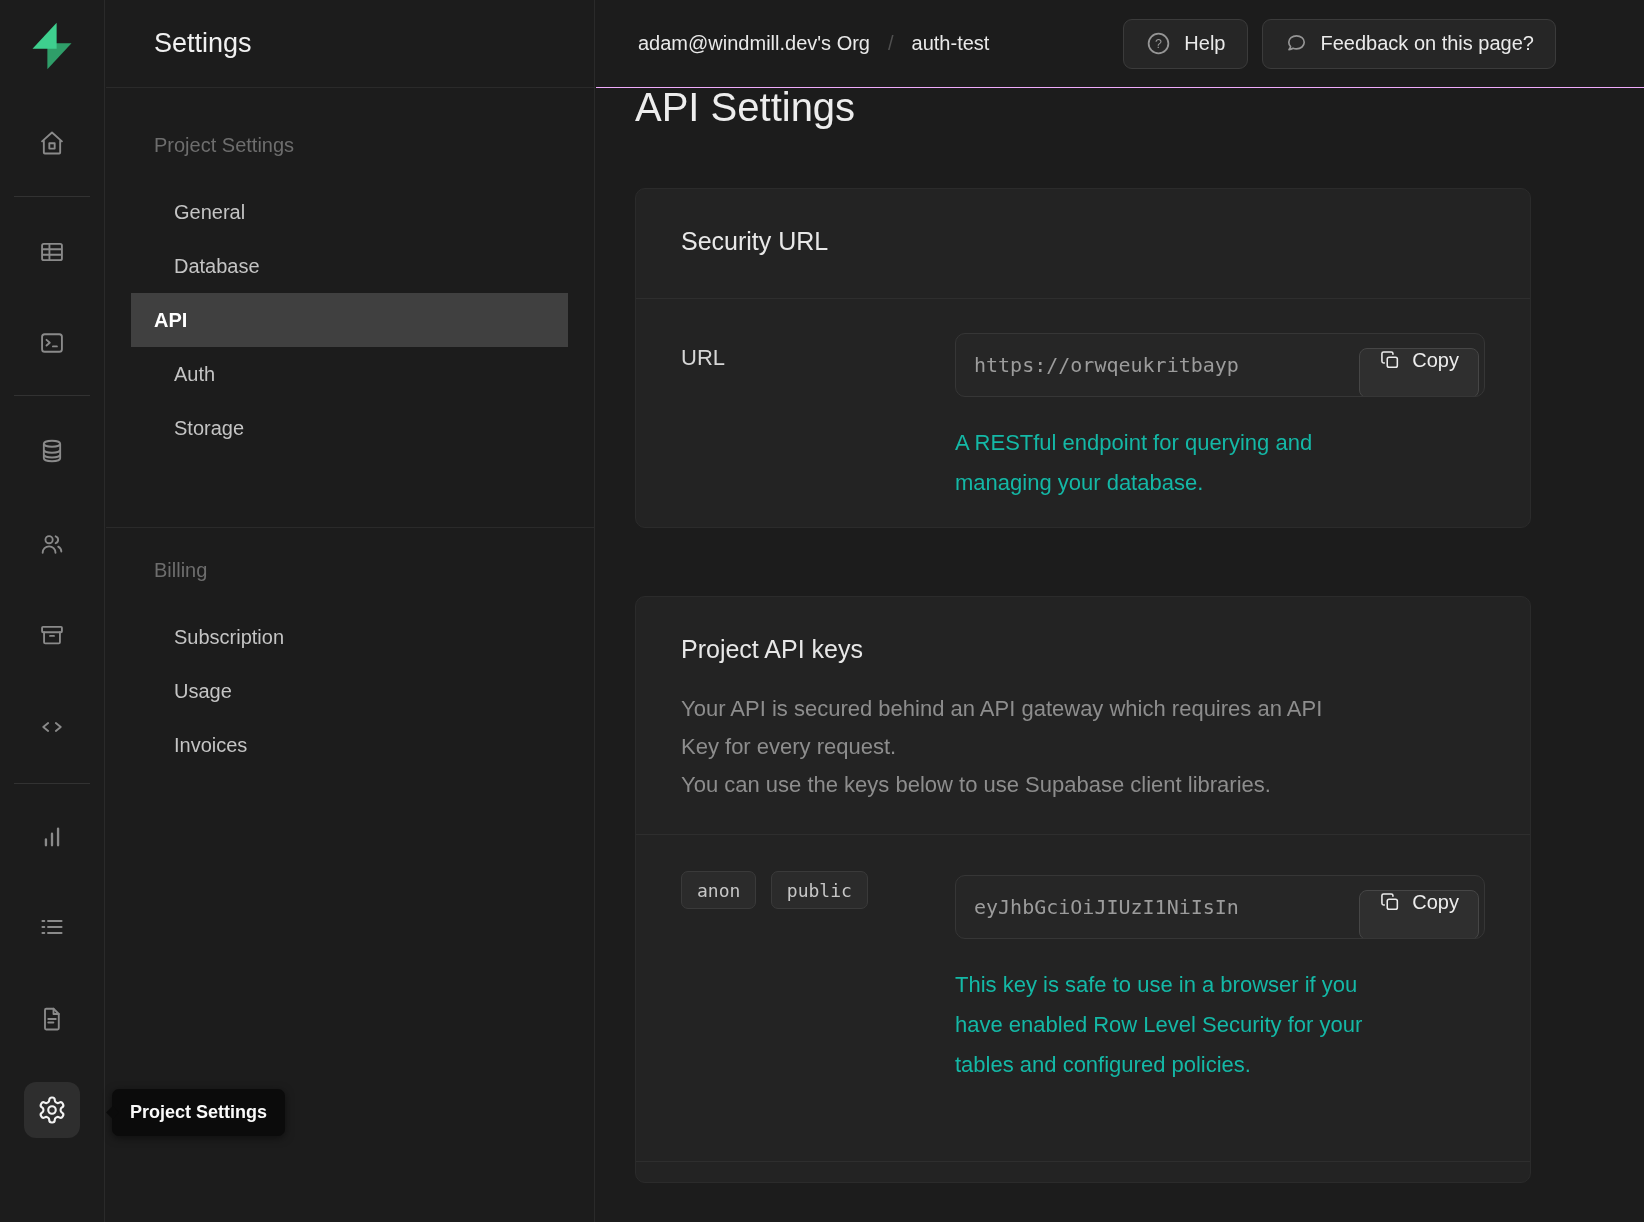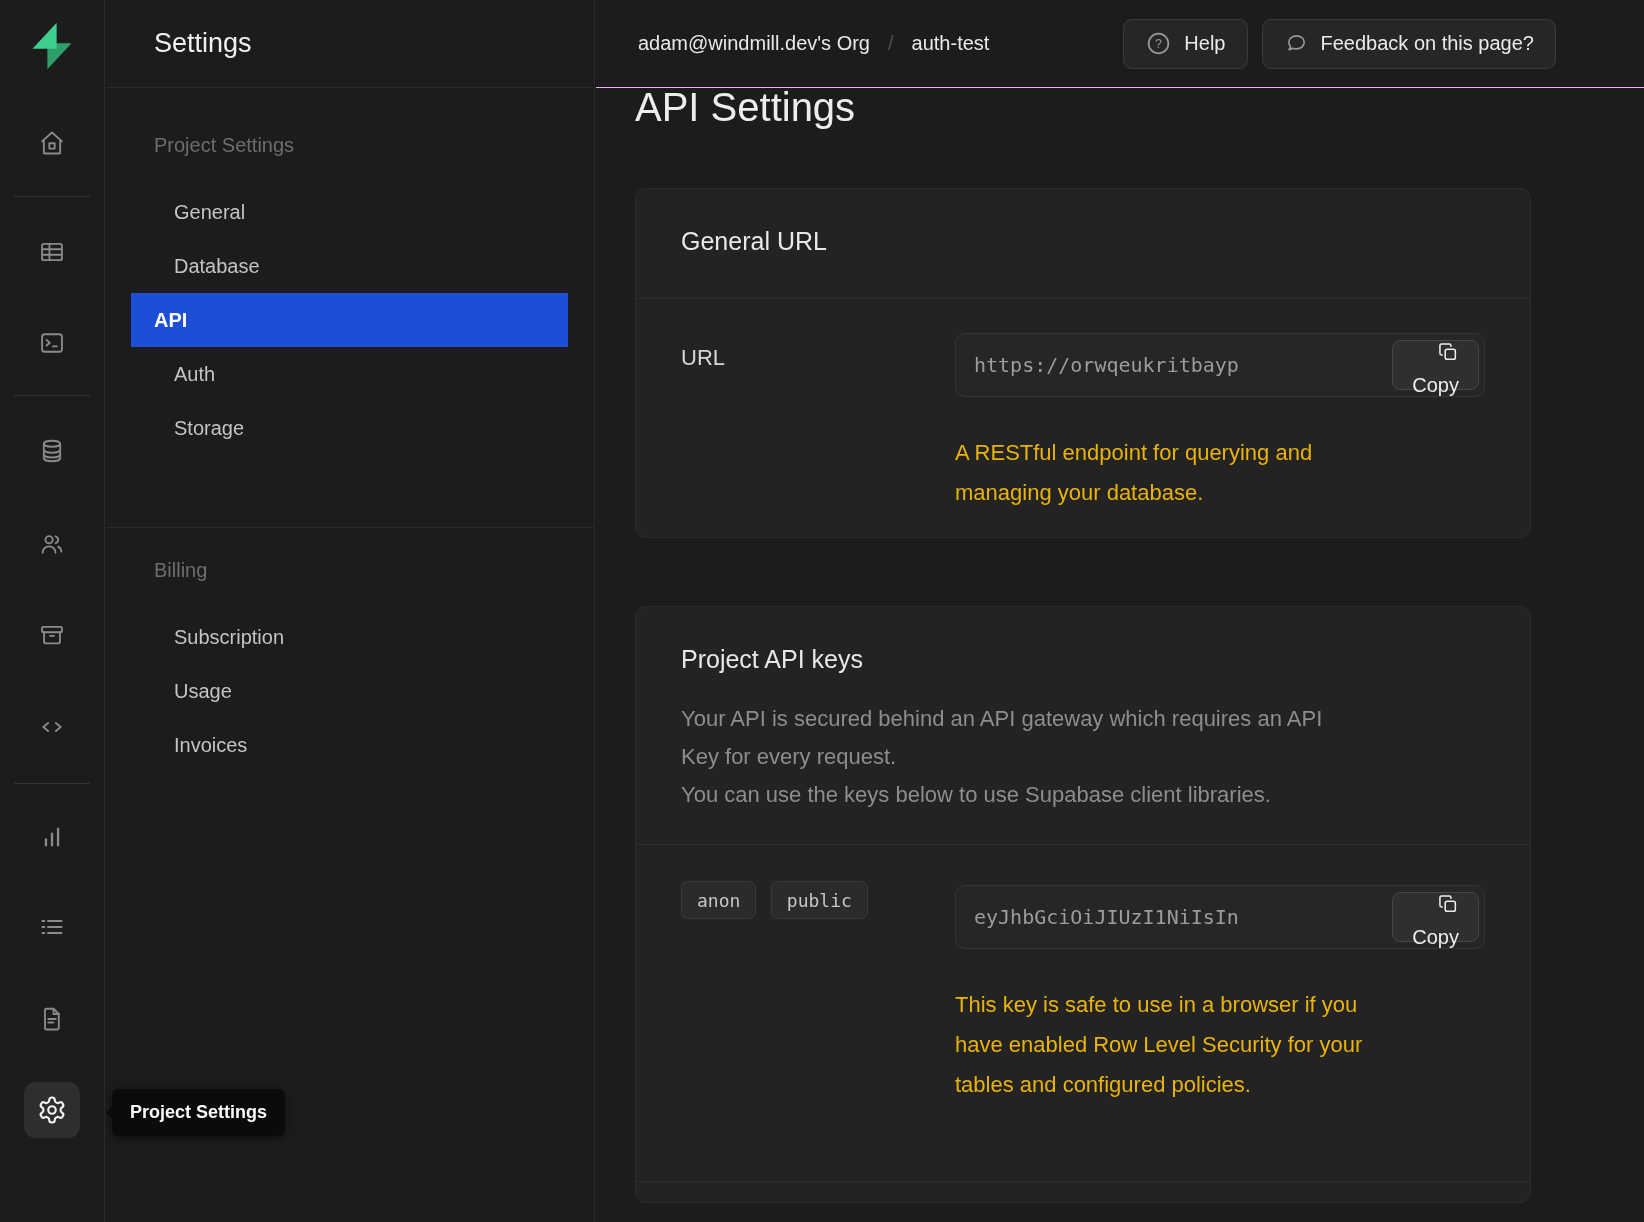--- a/index.html
+++ b/index.html
@@ -23,21 +23,21 @@
   
   .tooltip { position:absolute; left:112px; top:1089px; height:47px; background:#0b0b0b; border-radius:7px; display:flex; align-items:center; padding:0 18px; font-size:18px; font-weight:700; color:#fafafa; z-index:10; white-space:nowrap; box-shadow:0 2px 8px rgba(0,0,0,.5); }
   .tooltip::before { content:""; position:absolute; left:-4px; top:19px; width:9px; height:9px; background:#0b0b0b; transform:rotate(45deg); }
 
   
   .sidebar { position:absolute; left:106px; top:0; width:489px; height:100%; border-right:1px solid #2a2a2a; background:#1c1c1c; z-index:2; }
   .sidebar-header { height:88px; border-bottom:1px solid #2a2a2a; display:flex; align-items:center; padding-left:48px; font-size:27px; font-weight:500; color:#f0f0f0; }
   .sidebar-nav { padding-top:45px; }
   .section-heading { font-size:20px; color:#6d6d6d; padding-left:48px; line-height:24px; margin-bottom:28px; }
   .nav-item { height:54px; display:flex; align-items:center; padding-left:68px; font-size:20px; color:#c4c4c4; cursor:pointer; }
-  .nav-item.active { background:#1d4ed8; border-radius:0; margin:0 26px 0 25px; padding-left:23px; color:#ffffff; font-weight:700; }
+  .nav-item.active { background:#404040; border-radius:0; margin:0 26px 0 25px; padding-left:23px; color:#ffffff; font-weight:700; }
   .sidebar-sep { border-top:1px solid #2a2a2a; margin-top:72px; margin-bottom:30px; }
 
   
   .main-header { position:absolute; left:596px; top:0; right:0; height:88px; border-bottom:1px solid #f0abfc; display:flex; align-items:center; padding:0 88px 0 42px; background:#1c1c1c; }
   .crumb { font-size:20px; font-weight:500; color:#e9e9e9; cursor:pointer; white-space:nowrap; }
   .crumb-sep { font-size:20px; color:#4f4f4f; margin:0 18px; }
   .hdr-spacer { flex:1; }
   .hdr-btn { height:50px; display:inline-flex; align-items:center; gap:12px; background:#262626; border:1px solid #3b3b3b; border-radius:9px; padding:0 21px; font-size:20px; color:#eaeaea; cursor:pointer; white-space:nowrap; }
   .hdr-btn + .hdr-btn { margin-left:14px; }
   .hdr-btn .ic { color:#969696; }
@@ -54,23 +54,23 @@
   .card-divider { border-top:1px solid #2e2e2e; }
   .card-body { padding:34px 45px 24px; display:flex; }
   .card-body2 { padding:36px 45px 0; display:flex; }
   .label-col { width:275px; }
   .row-label { padding-top:12px; font-size:22px; color:#d6d6d6; }
   .value-col { flex:1; }
 
   .input-wrap { position:relative; width:530px; height:64px; background:#262626; border:1px solid #363636; border-radius:10px; display:flex; align-items:center; padding-left:18px; overflow:hidden; }
   .input-wrap.key { margin-top:4px; }
   .input-text { font-family:"DejaVu Sans Mono", monospace; font-size:20px; color:#9c9c9c; white-space:nowrap; }
-  .copy-btn { position:absolute; right:5px; top:6px; height:50px; display:flex; align-items:flex-end; gap:11px; background:#2f2f2f; border:1px solid #464646; border-radius:8px; padding:0 19px; font-size:20px; color:#ececec; cursor:pointer;flex-direction:column; }
-
-  .desc { margin-top:36px; font-size:22px; color:#eab308; line-height:40px; }
+  .copy-btn { position:absolute; right:5px; top:14px; height:50px; display:flex; align-items:flex-start; gap:11px; background:#2f2f2f; border:1px solid #464646; border-radius:8px; padding:0 19px; font-size:20px; color:#ececec; cursor:pointer; }
+
+  .desc { margin-top:26px; font-size:22px; color:#14b8a6; line-height:40px; }
   .desc.last { margin-bottom:76px; }
 
   .badge { display:inline-flex; align-items:center; height:38px; padding:0 15px; background:#2b2b2b; border:1px solid #3a3a3a; border-radius:7px; font-family:"DejaVu Sans Mono", monospace; font-size:18px; color:#c6c6c6; margin-right:10px; }
   .stub { height:20px; }
 </style>
 </head>
 <body>
 
 <div class="rail">
   <span class="logo">
@@ -232,21 +232,21 @@
       </svg>
     </span>
     <span>Feedback on this page?</span>
   </button>
 </div>
 
 <div class="main">
   <h1 class="page-title">API Settings</h1>
 
   <div class="card card1">
-    <div class="card-header">General URL</div>
+    <div class="card-header">Security URL</div>
     <div class="card-divider"></div>
     <div class="card-body">
       <div class="label-col">
         <div class="row-label">URL</div>
       </div>
       <div class="value-col">
         <div class="input-wrap">
           <span class="input-text">https://orwqeukritbayp</span>
           <button class="copy-btn">
             <span>

